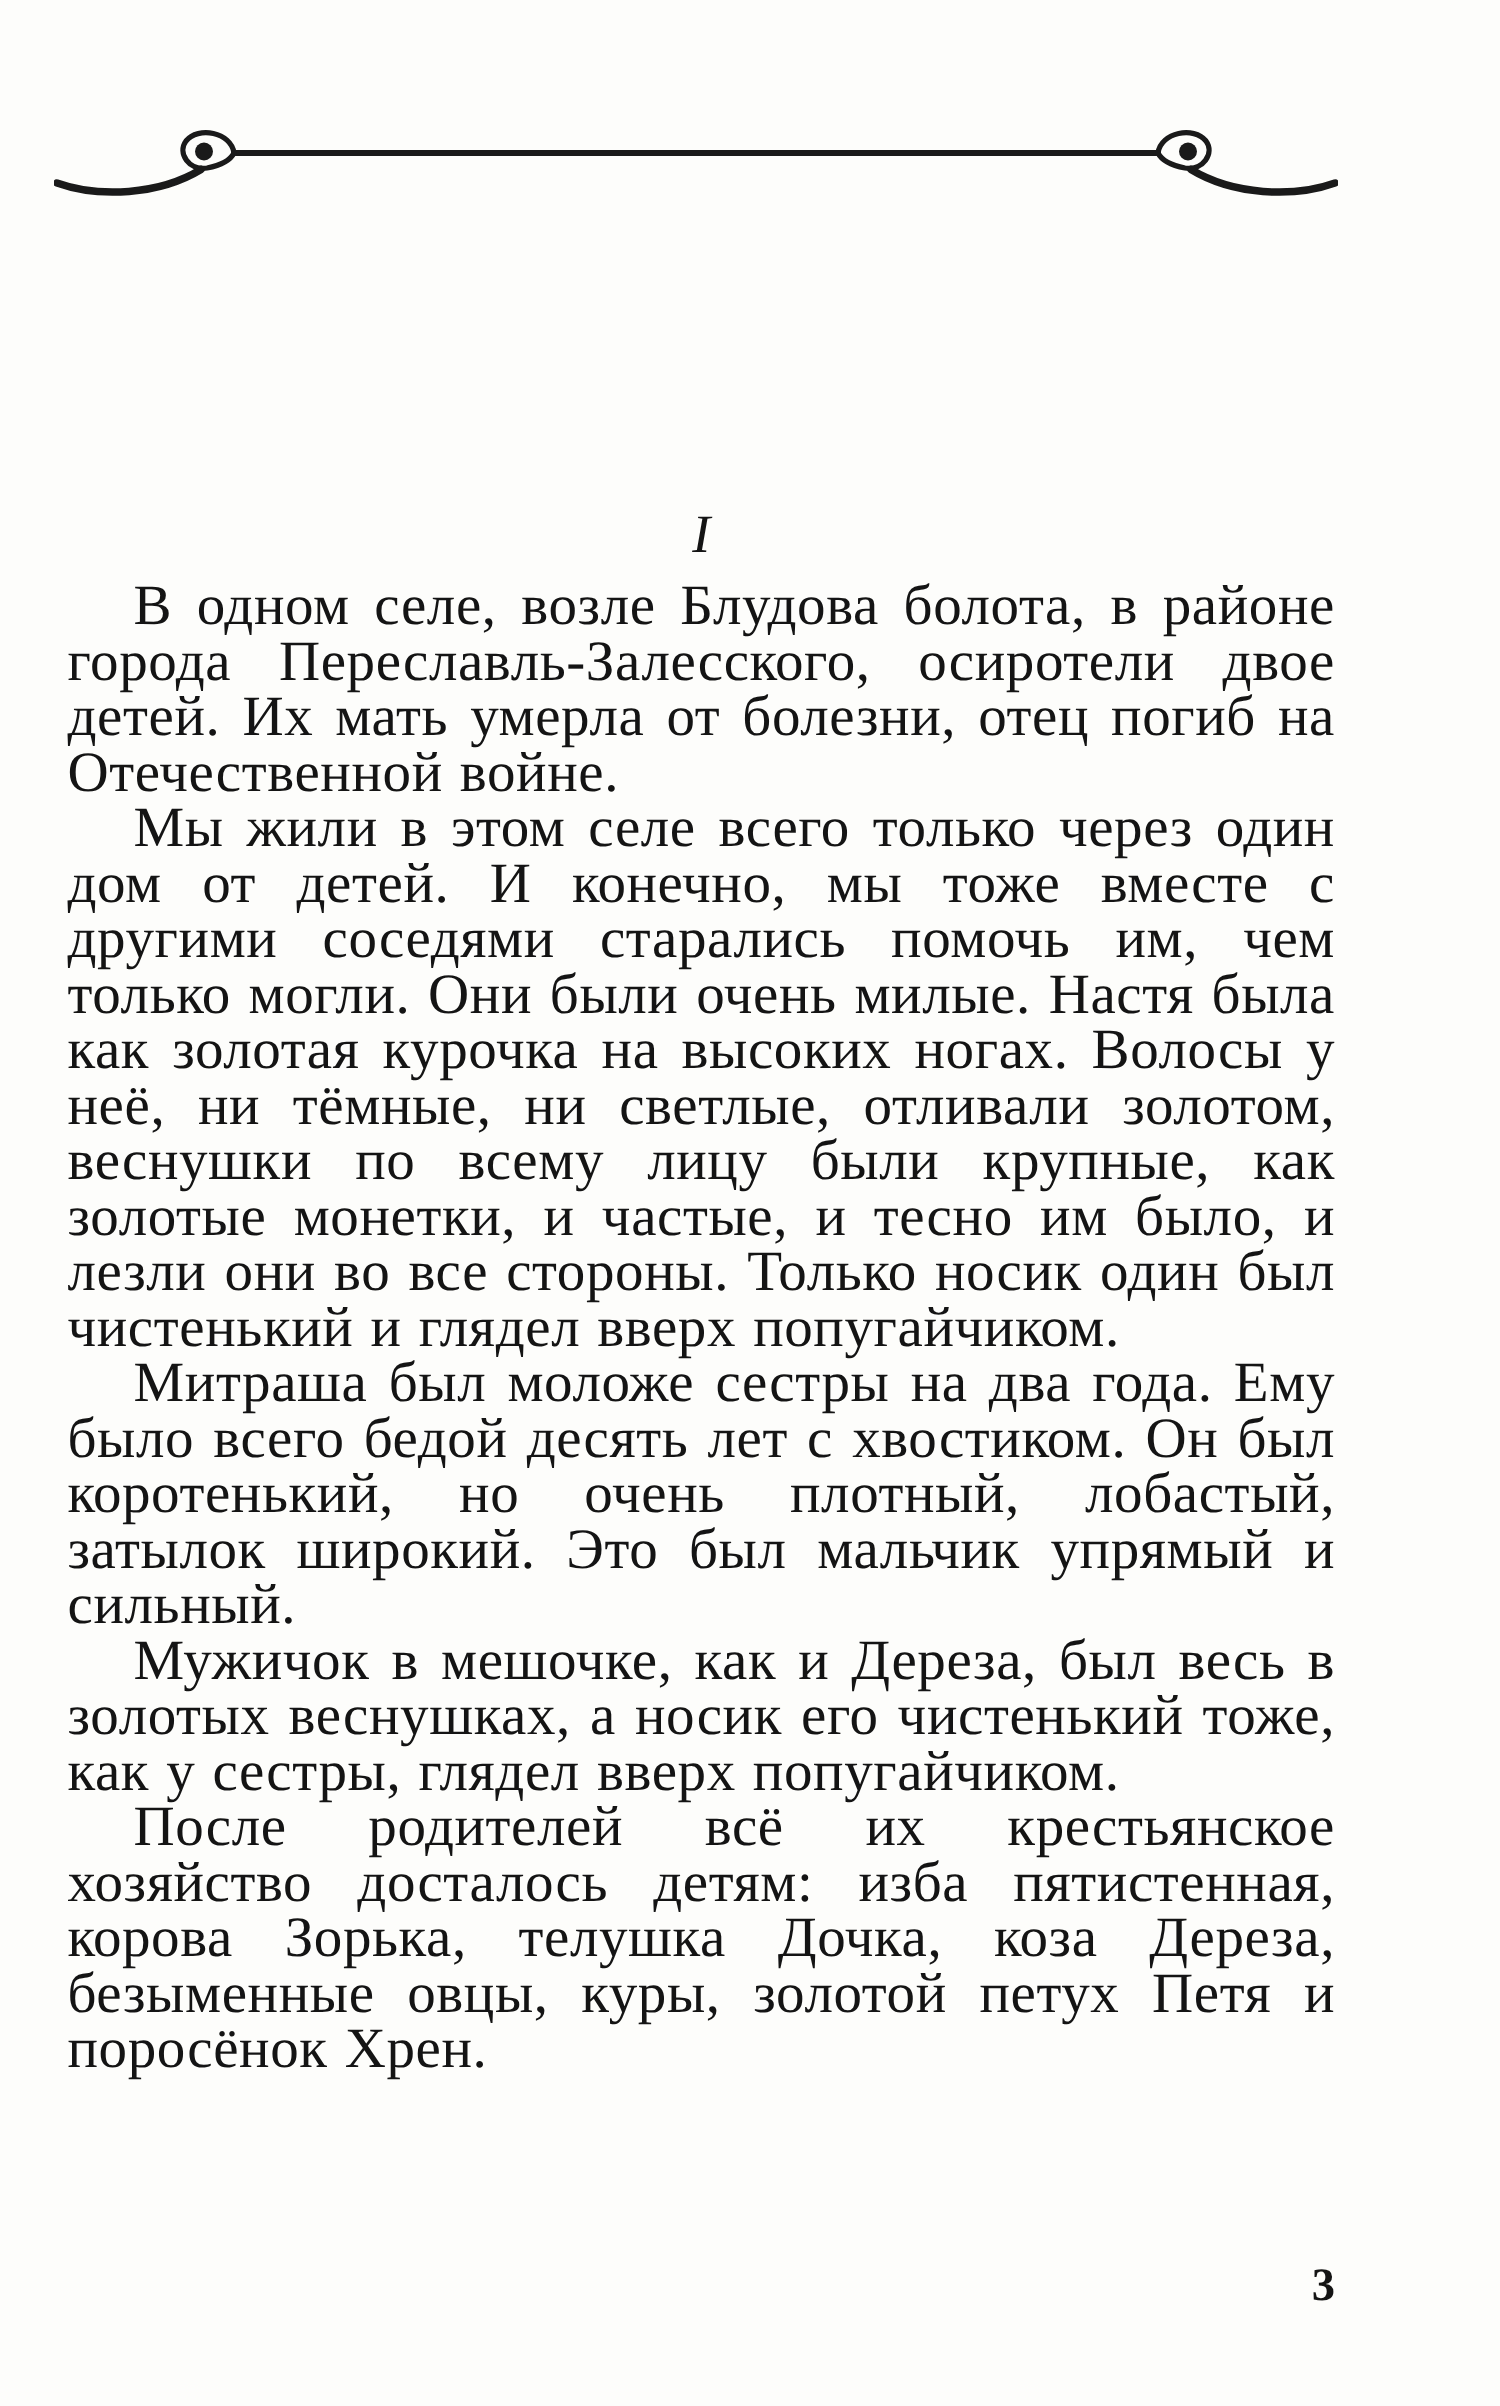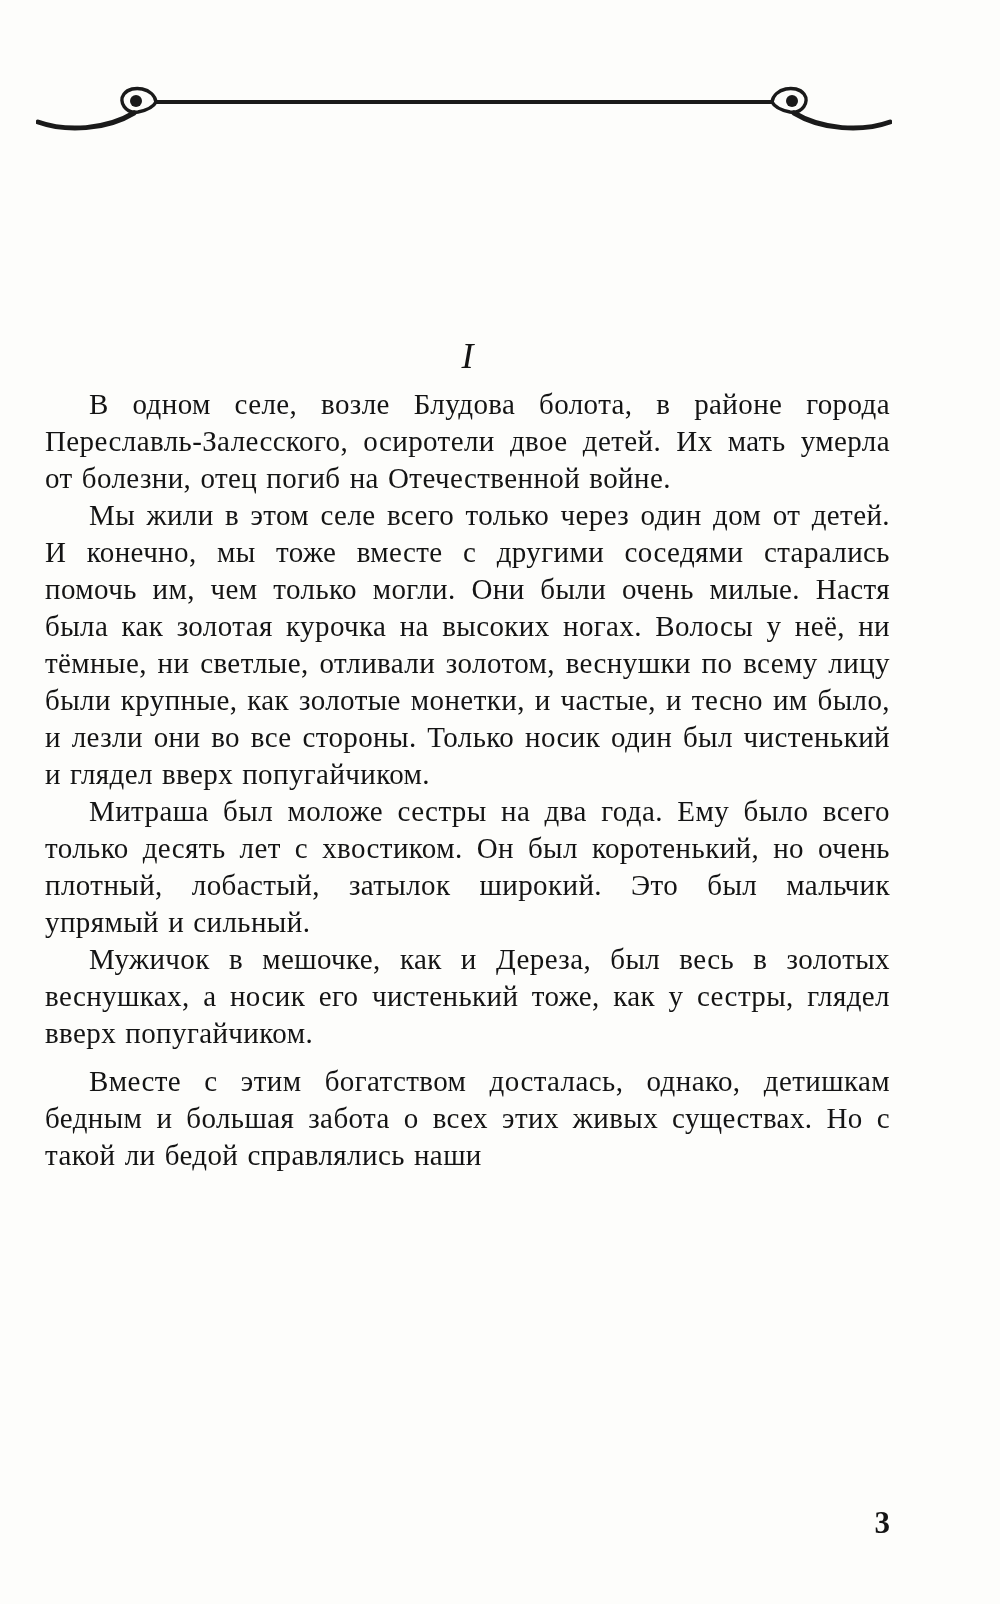--- a/index.html
+++ b/index.html
@@ -37,21 +37,21 @@
     font-weight: 400;
     font-size: 36px;
     line-height: 40px;
     text-align: center;
     margin: 0 0 10px 0;
   }
   .body-text p {
     margin: 0;
     text-align: justify;
     text-indent: 44px;
-    font-size: 29px;
+    font-size: 38px;
     line-height: 37px;
     letter-spacing: 0.4px;
     word-spacing: 1.5px;
     hyphens: auto;
     -webkit-hyphens: auto;
   }
   .body-text p.spaced {
     margin-top: 11px;
   }
   .page-number {
@@ -84,21 +84,21 @@
       <circle cx="756" cy="15" r="6" fill="#1a1a1a"></circle>
     </g>
   </svg>
 
   <div class="content">
     <h2 class="chapter-heading">I</h2>
 
     <div class="body-text">
       <p>В одном селе, возле Блудова болота, в районе города Переславль-Залесского, осиротели двое детей. Их мать умерла от болезни, отец погиб на Отечественной войне.</p>
       <p>Мы жили в этом селе всего только через один дом от детей. И конечно, мы тоже вместе с другими соседями старались помочь им, чем только могли. Они были очень милые. Настя была как золотая курочка на высоких ногах. Волосы у неё, ни тёмные, ни светлые, отливали золотом, веснушки по всему лицу были крупные, как золотые монетки, и частые, и тесно им было, и лезли они во все стороны. Только носик один был чистенький и глядел вверх попугайчиком.</p>
-      <p>Митраша был моложе сестры на два года. Ему было всего только десять лет с хвостиком. Он был коротенький, но очень плотный, лобастый, затылок широкий. Это был мальчик упрямый и сильный.</p>
+      <p>Митраша был моложе сестры на два года. Ему было всего бедой десять лет с хвостиком. Он был коротенький, но очень плотный, лобастый, затылок широкий. Это был мальчик упрямый и сильный.</p>
       <p>Мужичок в мешочке, как и Дереза, был весь в золотых веснушках, а носик его чистенький тоже, как у сестры, глядел вверх попугайчиком.</p>
-      <p class="spaced">Вместе с этим богатством досталась, однако, детишкам бедным и большая забота о всех этих живых существах. Но с такой ли бедой справлялись наши</p>
+      <p>После родителей всё их крестьянское хозяйство досталось детям: изба пятистенная, корова Зорька, телушка Дочка, коза Дереза, безыменные овцы, куры, золотой петух Петя и поросёнок Хрен.</p>
     </div>
   </div>
 
   <div class="page-number">3</div>
 
 </div>
 
 </body></html>

